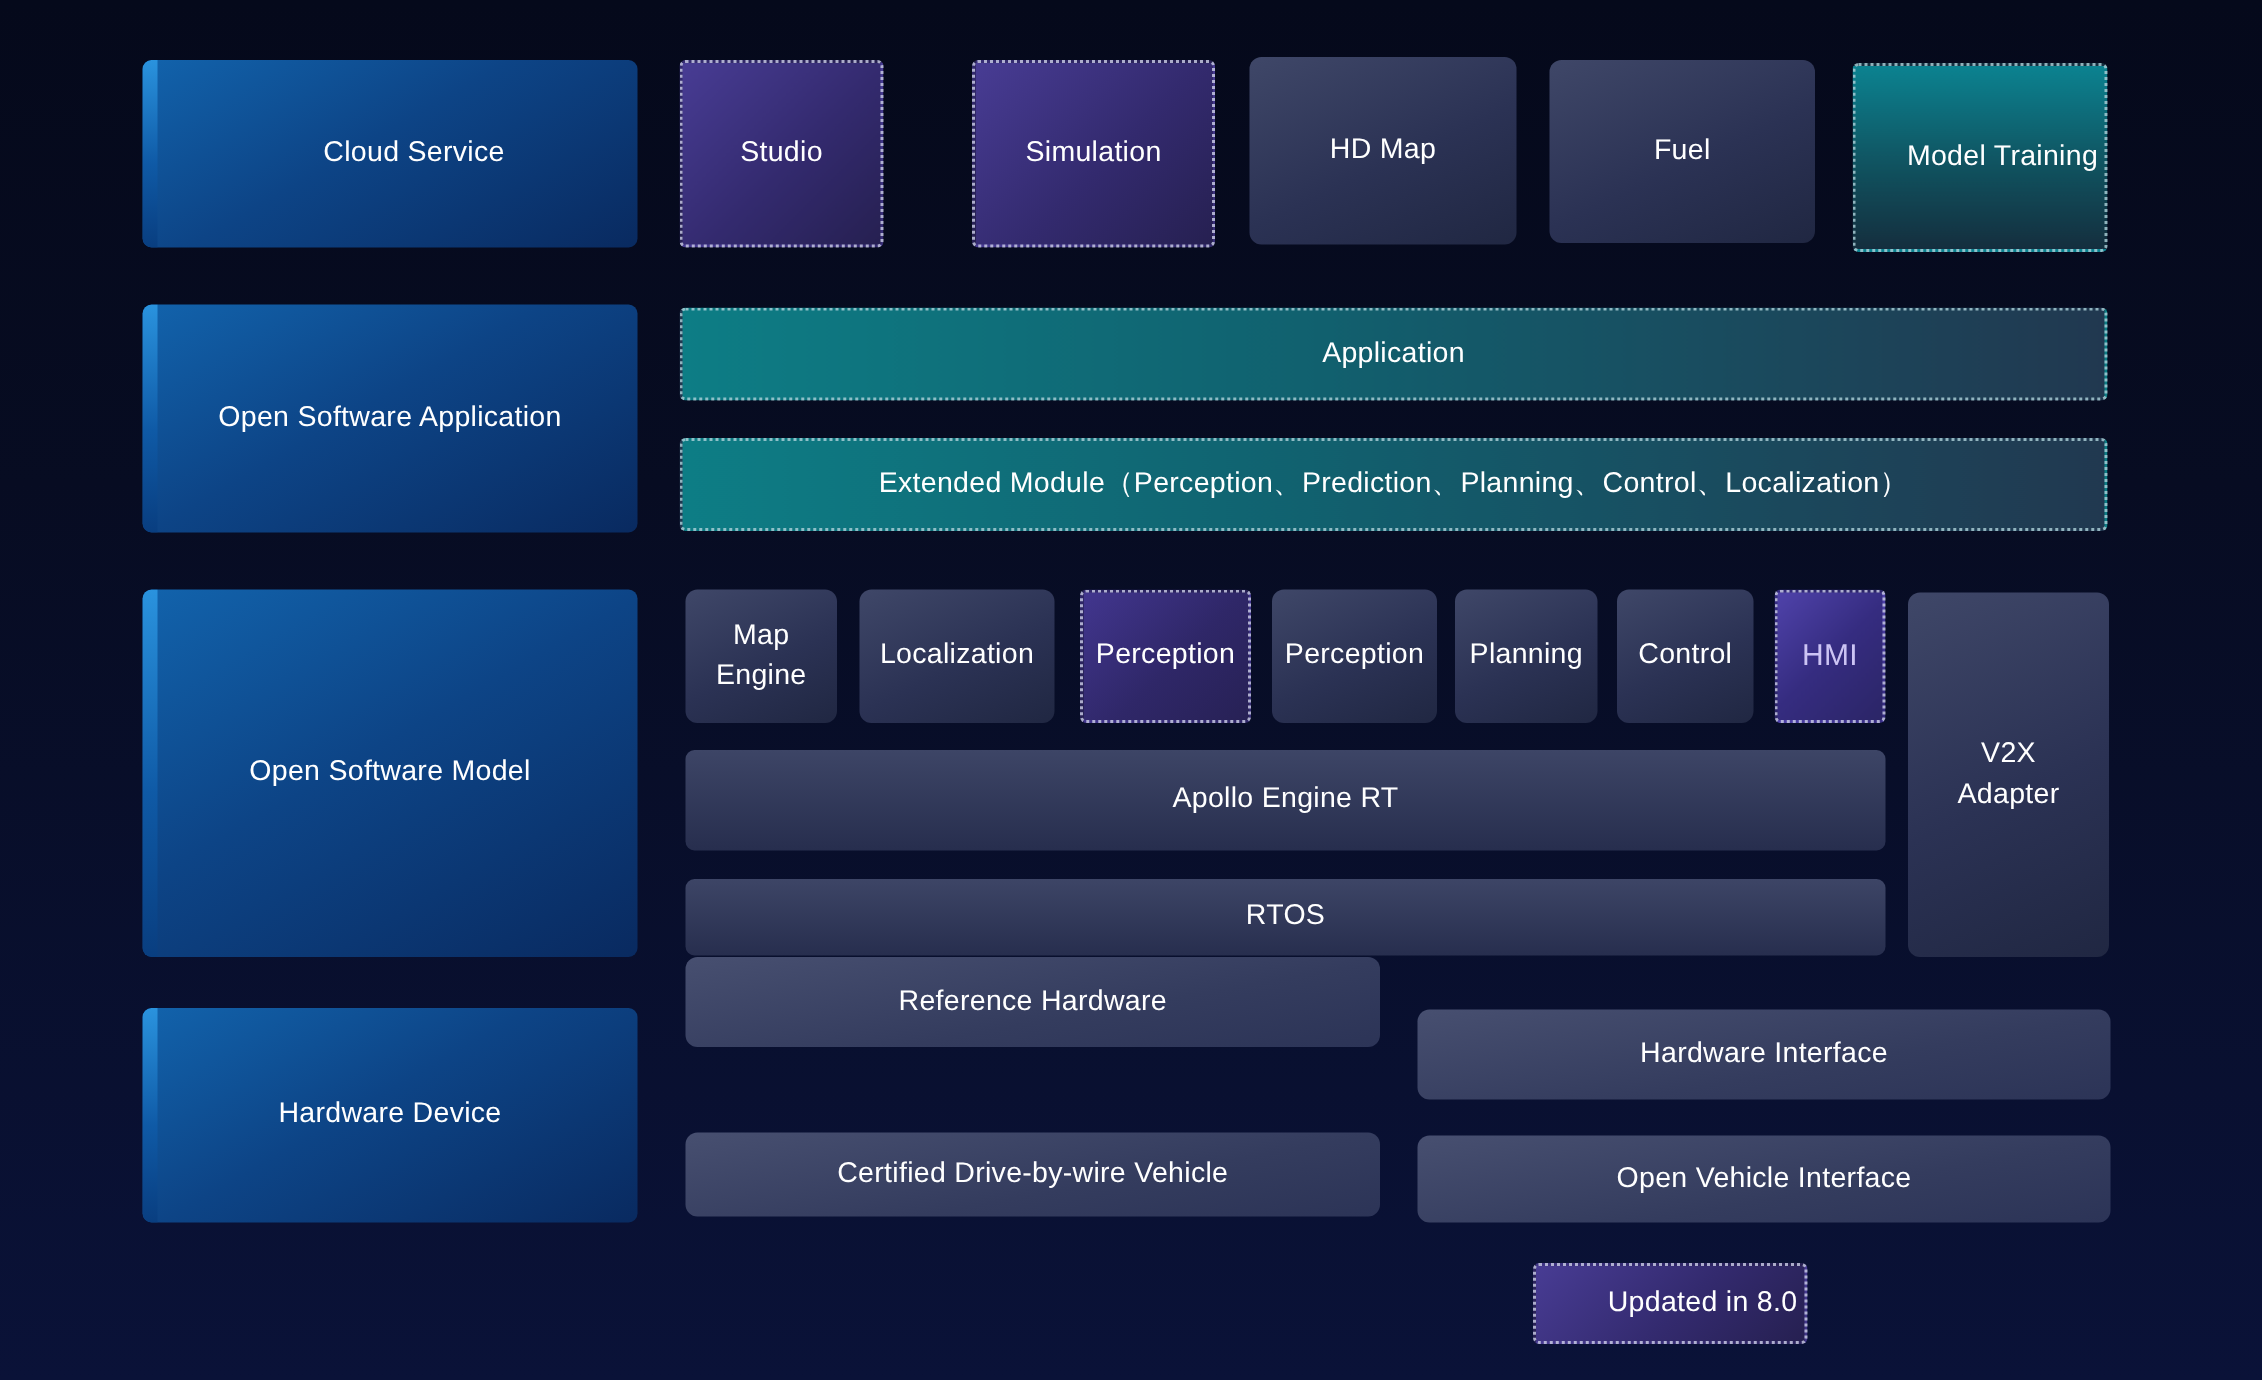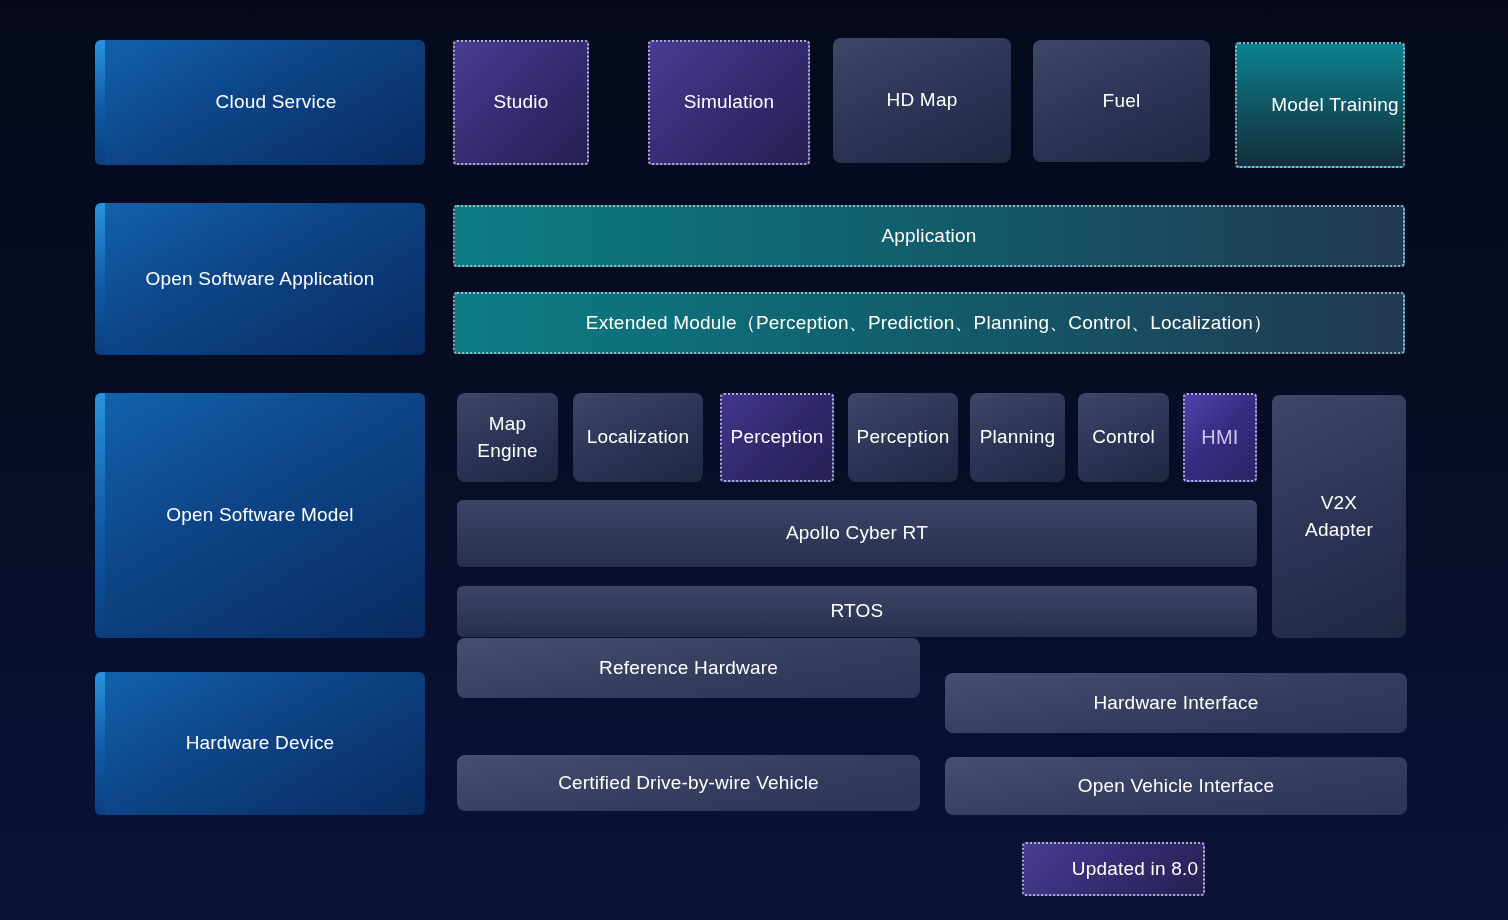--- a/index.html
+++ b/index.html
@@ -152,21 +152,21 @@
   <div class="box slate b-control">
     <span>Control</span>
   </div>
   <div class="box purple-dashed bg-hmi b-hmi">
     <span class="hmi-text">HMI</span>
   </div>
   <div class="box slate b-v2x">
     <span class="v2x-lbl">V2X Adapter</span>
   </div>
   <div class="box slate-bar b-cyber">
-    <span>Apollo Cyber RT</span>
+    <span>Apollo Engine RT</span>
   </div>
   <div class="box slate-bar b-rtos">
     <span>RTOS</span>
   </div>
 
   <div class="box blue-box b-hw">
     <span class="accent"></span>
     <span class="lbl">Hardware Device</span>
   </div>
   <div class="box hw-slate b-refhw">

